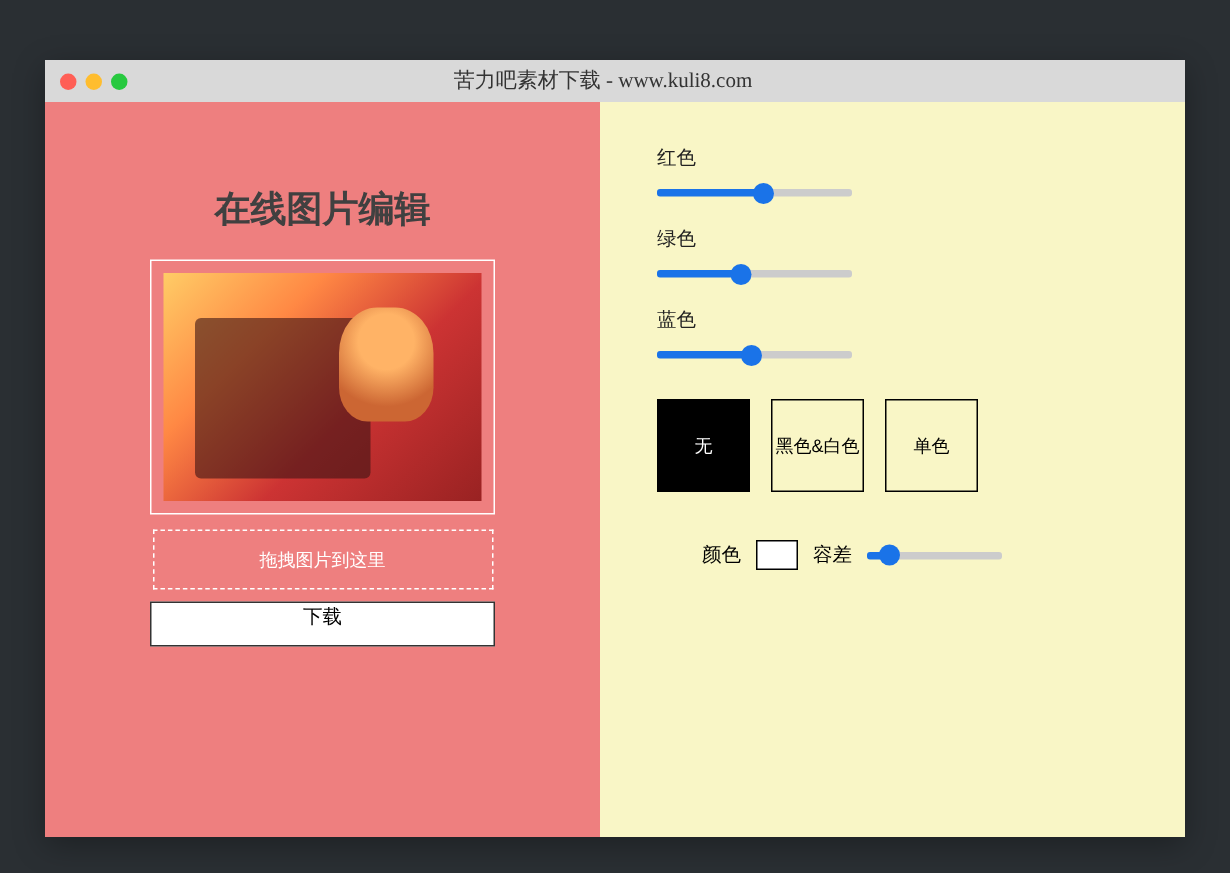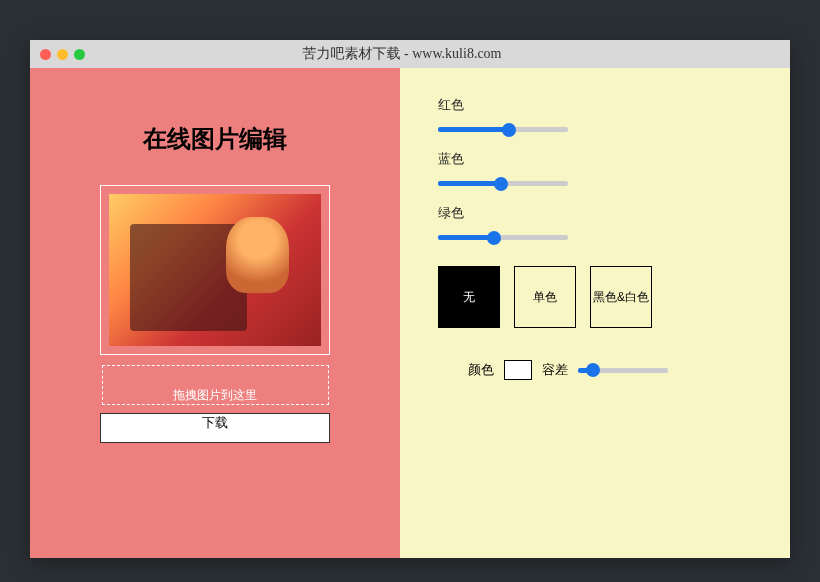--- a/index.html
+++ b/index.html
@@ -53,22 +53,22 @@
   background: #ee7f7f;
   display: flex;
   flex-direction: column;
   align-items: center;
   padding-top: 55px;
 }
 .editor-title {
   font-family: "STKaiti", "KaiTi", serif;
   font-size: 24px;
   font-weight: bold;
-  color: #000000;
-  margin-bottom: 30px;
+  color: #404040;
+  margin-bottom: 18px;
 }
 .preview-box {
   width: 230px;
   height: 170px;
   border: 1px solid #fff;
   padding: 8px;
   display: flex;
   align-items: center;
   justify-content: center;
 }
@@ -94,21 +94,21 @@
   width: 30%; height: 50%;
   background: radial-gradient(circle at 50% 30%, #ffb366 30%, #cc6633 70%);
   border-radius: 40% 40% 30% 30%;
 }
 .dropzone {
   width: 227px;
   height: 40px;
   border: 1.5px dashed #fff;
   margin-top: 10px;
   display: flex;
-  align-items: flex-end;
+  align-items: center;
   justify-content: center;
   color: #fff;
   font-size: 12px;
 }
 .download-btn {
   width: 230px;
   height: 30px;
   background: #fff;
   border: 1px solid #333;
   margin-top: 8px;
@@ -225,37 +225,37 @@
         <span>下载</span>
       </div>
     </div>
 
     <div class="right-panel">
       <div class="slider-group">
         <div class="slider-label">红色</div>
         <input type="range" class="slider" min="0" max="100" style="--val: 55%;" value="55">
       </div>
       <div class="slider-group">
+        <div class="slider-label">绿色</div>
+        <input type="range" class="slider" min="0" max="100" style="--val: 42%;" value="42">
+      </div>
+      <div class="slider-group">
         <div class="slider-label">蓝色</div>
         <input type="range" class="slider" min="0" max="100" style="--val: 48%;" value="48">
-      </div>
-      <div class="slider-group">
-        <div class="slider-label">绿色</div>
-        <input type="range" class="slider" min="0" max="100" style="--val: 42%;" value="42">
       </div>
 
       <div class="filter-row">
         <div class="filter-btn active">
           <span>无</span>
         </div>
         <div class="filter-btn">
-          <span>单色</span>
+          <span>黑色&amp;白色</span>
         </div>
         <div class="filter-btn">
-          <span>黑色&amp;白色</span>
+          <span>单色</span>
         </div>
       </div>
 
       <div class="bottom-row">
         <span>颜色</span>
         <div class="color-swatch"></div>
         <span>容差</span>
         <input type="range" class="slider tolerance-slider" min="0" max="100" style="--val: 10%;" value="10">
       </div>
     </div>

